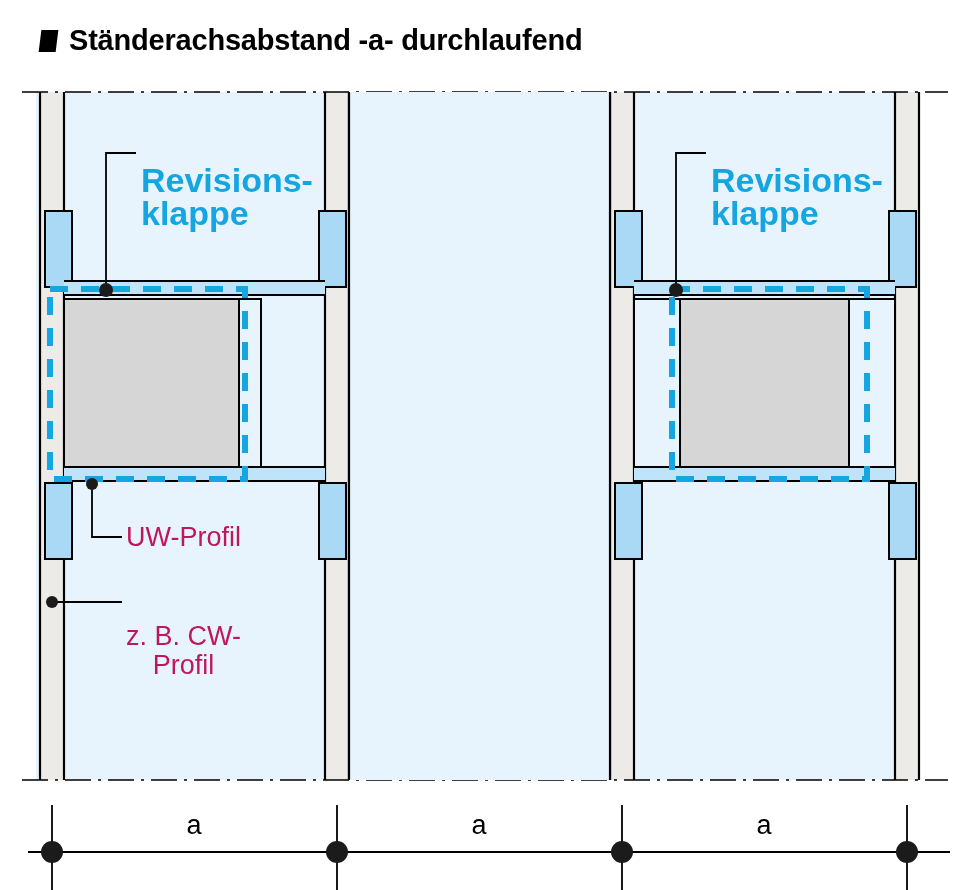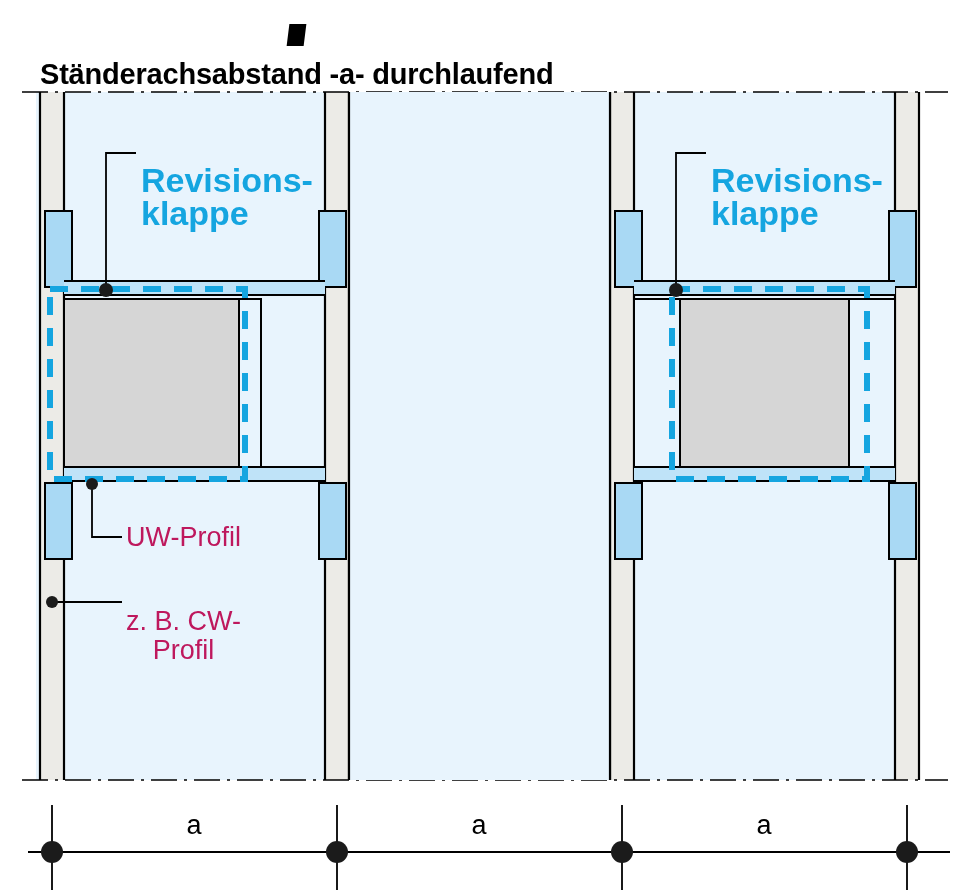--- a/index.html
+++ b/index.html
@@ -20,21 +20,20 @@
     height: 890px;
     background: #ffffff;
   }
   .title-row {
     position: absolute;
     left: 40px;
     top: 24px;
     display: flex;
     align-items: center;
     gap: 12px;
-    flex-direction: column;
   }
   .title-bullet {
     width: 17px;
     height: 22px;
     background: #000000;
     transform: skewX(-7deg);
     flex: 0 0 auto;
   }
   .title-text {
     font-size: 29px;
@@ -203,20 +202,20 @@
   </svg>
 
   <div class="lbl-revision" style="left:141px; top:140px;">Revisions-
 klappe</div>
 
   <div class="lbl-revision" style="left:711px; top:140px;">Revisions-
 klappe</div>
 
   <div class="lbl-black" style="left:126px; top:523px;">UW-Profil</div>
 
-  <div class="lbl-black" style="left:126px; top:607px;">z. B. CW-
+  <div class="lbl-black" style="left:126px; top:622px;">z. B. CW-
 Profil</div>
 
   <div class="dim-letter" style="left:194px; top:810px;">a</div>
   <div class="dim-letter" style="left:479px; top:810px;">a</div>
   <div class="dim-letter" style="left:764px; top:810px;">a</div>
 
 </div>
 
 </body></html>

